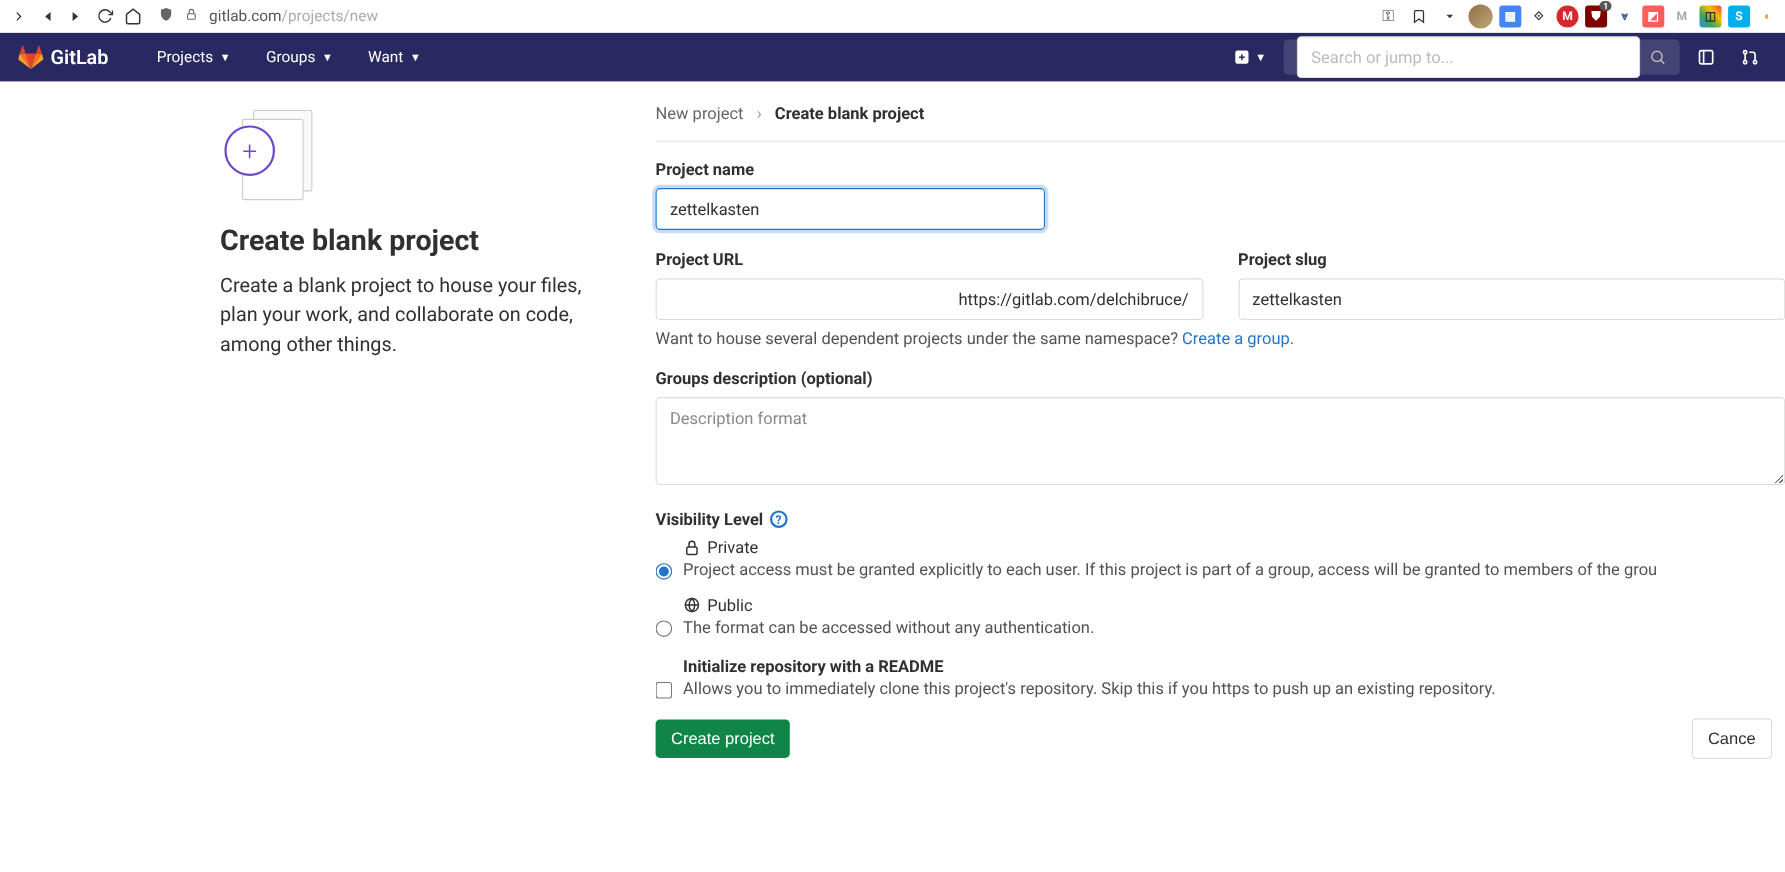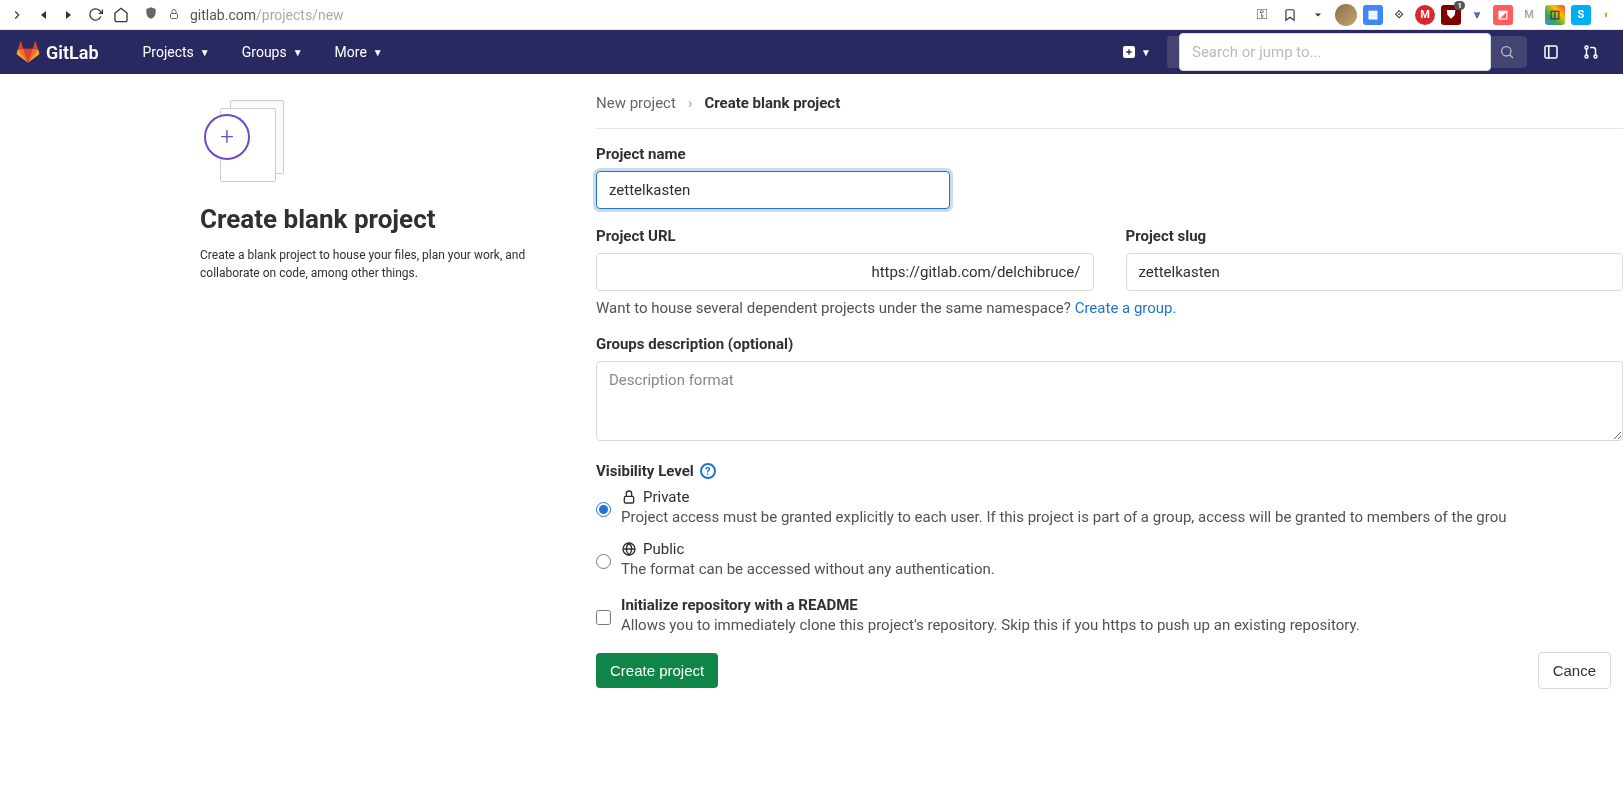--- a/index.html
+++ b/index.html
@@ -31,21 +31,21 @@
 .header-icon { width: 32px; display: flex; align-items: center; justify-content: center; cursor: pointer; }
 
 
 .content { display: flex; padding: 20px 0 40px 0; }
 .left-col { width: 356px; padding-left: 200px; padding-right: 40px; box-sizing: content-box; }
 .blank-icon-wrap { position: relative; width: 90px; height: 90px; margin-bottom: 20px; }
 .blank-icon-back { position: absolute; top: 6px; left: 30px; width: 54px; height: 74px; border: 1px solid #ccc; border-radius: 2px; background: #fafafa; }
 .blank-icon-front { position: absolute; top: 14px; left: 20px; width: 56px; height: 74px; border: 1px solid #ccc; border-radius: 2px; background: #fff; }
 .blank-icon-plus { position: absolute; top: 20px; left: 4px; width: 46px; height: 46px; border: 2px solid #6e49cb; border-radius: 50%; background: #fff; display: flex; align-items: center; justify-content: center; color: #6e49cb; font-size: 24px; font-weight: 300; }
 .left-col h1 { font-size: 26px; font-weight: 700; margin-bottom: 12px; color: #303030; }
-.left-col p { font-size: 12px; line-height: 1.5; color: #303030; }
+.left-col p { font-size: 18px; line-height: 1.5; color: #303030; }
 
 .right-col { flex: 1; padding-right: 0; min-width: 0; }
 .breadcrumb { display: flex; gap: 12px; font-size: 15px; margin-bottom: 16px; color: #666; }
 .breadcrumb .sep { color: #999; }
 .breadcrumb .current { font-weight: 700; color: #303030; }
 .hr { height: 1px; background: #e5e5e5; margin-bottom: 16px; }
 
 .form-label { font-size: 15px; font-weight: 700; color: #303030; margin-bottom: 8px; display: block; }
 .form-group { margin-bottom: 18px; }
 .form-row { display: flex; gap: 32px; }
@@ -59,21 +59,21 @@
 
 .url-wrap { display: flex; text-align: right; }
 .url-wrap .url-text { padding: 9px 12px; border: 1px solid #dbdbdb; border-radius: 4px; font-size: 15px; background: #fff; flex: 1; color: #303030; }
 
 .help-text { font-size: 15px; color: #535158; margin-top: 6px; }
 .help-text a { color: #1f75cb; text-decoration: none; }
 
 .vis-label { display: flex; align-items: center; gap: 6px; }
 .help-icon { width: 16px; height: 16px; border: 2px solid #1f75cb; border-radius: 50%; display: inline-flex; align-items: center; justify-content: center; color: #1f75cb; font-size: 11px; font-weight: bold; }
 
-.radio-option, .check-option { display: flex; align-items: center; gap: 10px; margin-bottom: 14px; }
+.radio-option, .check-option { display: flex; align-items: flex-end; gap: 10px; margin-bottom: 14px; }
 .radio-option input, .check-option input { margin-top: 4px; width: 15px; height: 15px; accent-color: #1f75cb; }
 .radio-body { flex: 1; }
 .radio-title { display: flex; align-items: center; gap: 6px; font-size: 15px; color: #303030; }
 .radio-title svg { width: 16px; height: 16px; }
 .radio-desc { font-size: 15px; color: #535158; margin-top: 2px; }
 .check-title { font-size: 15px; font-weight: 700; color: #303030; }
 
 .actions { display: flex; margin-top: 16px; align-items: center; }
 .btn-primary { background: #108548; color: #fff; border: none; padding: 9px 14px; font-size: 15px; border-radius: 4px; cursor: pointer; font-weight: 500; }
 .btn-secondary { background: #fff; color: #303030; border: 1px solid #dbdbdb; padding: 9px 14px; font-size: 15px; border-radius: 4px; cursor: pointer; margin-left: auto; margin-right: 12px; }
@@ -162,21 +162,21 @@
   <div class="header-nav">
     <div class="header-nav-item">
         <span>Projects</span>
         <span class="chev">▼</span>
       </div>
     <div class="header-nav-item">
         <span>Groups</span>
         <span class="chev">▼</span>
       </div>
     <div class="header-nav-item">
-        <span>More</span>
+        <span>Want</span>
         <span class="chev">▼</span>
       </div>
   </div>
   <div class="header-spacer"></div>
   <div class="header-plus">
     <svg width="16" height="16" viewBox="0 0 24 24" fill="#fff">
         <rect x="3" y="3" width="18" height="18" rx="3"></rect>
         <path stroke="#292961" stroke-width="2" d="M12 8v8M8 12h8"></path>
       </svg>
     <span class="chev" style="font-size:10px">▼</span>

